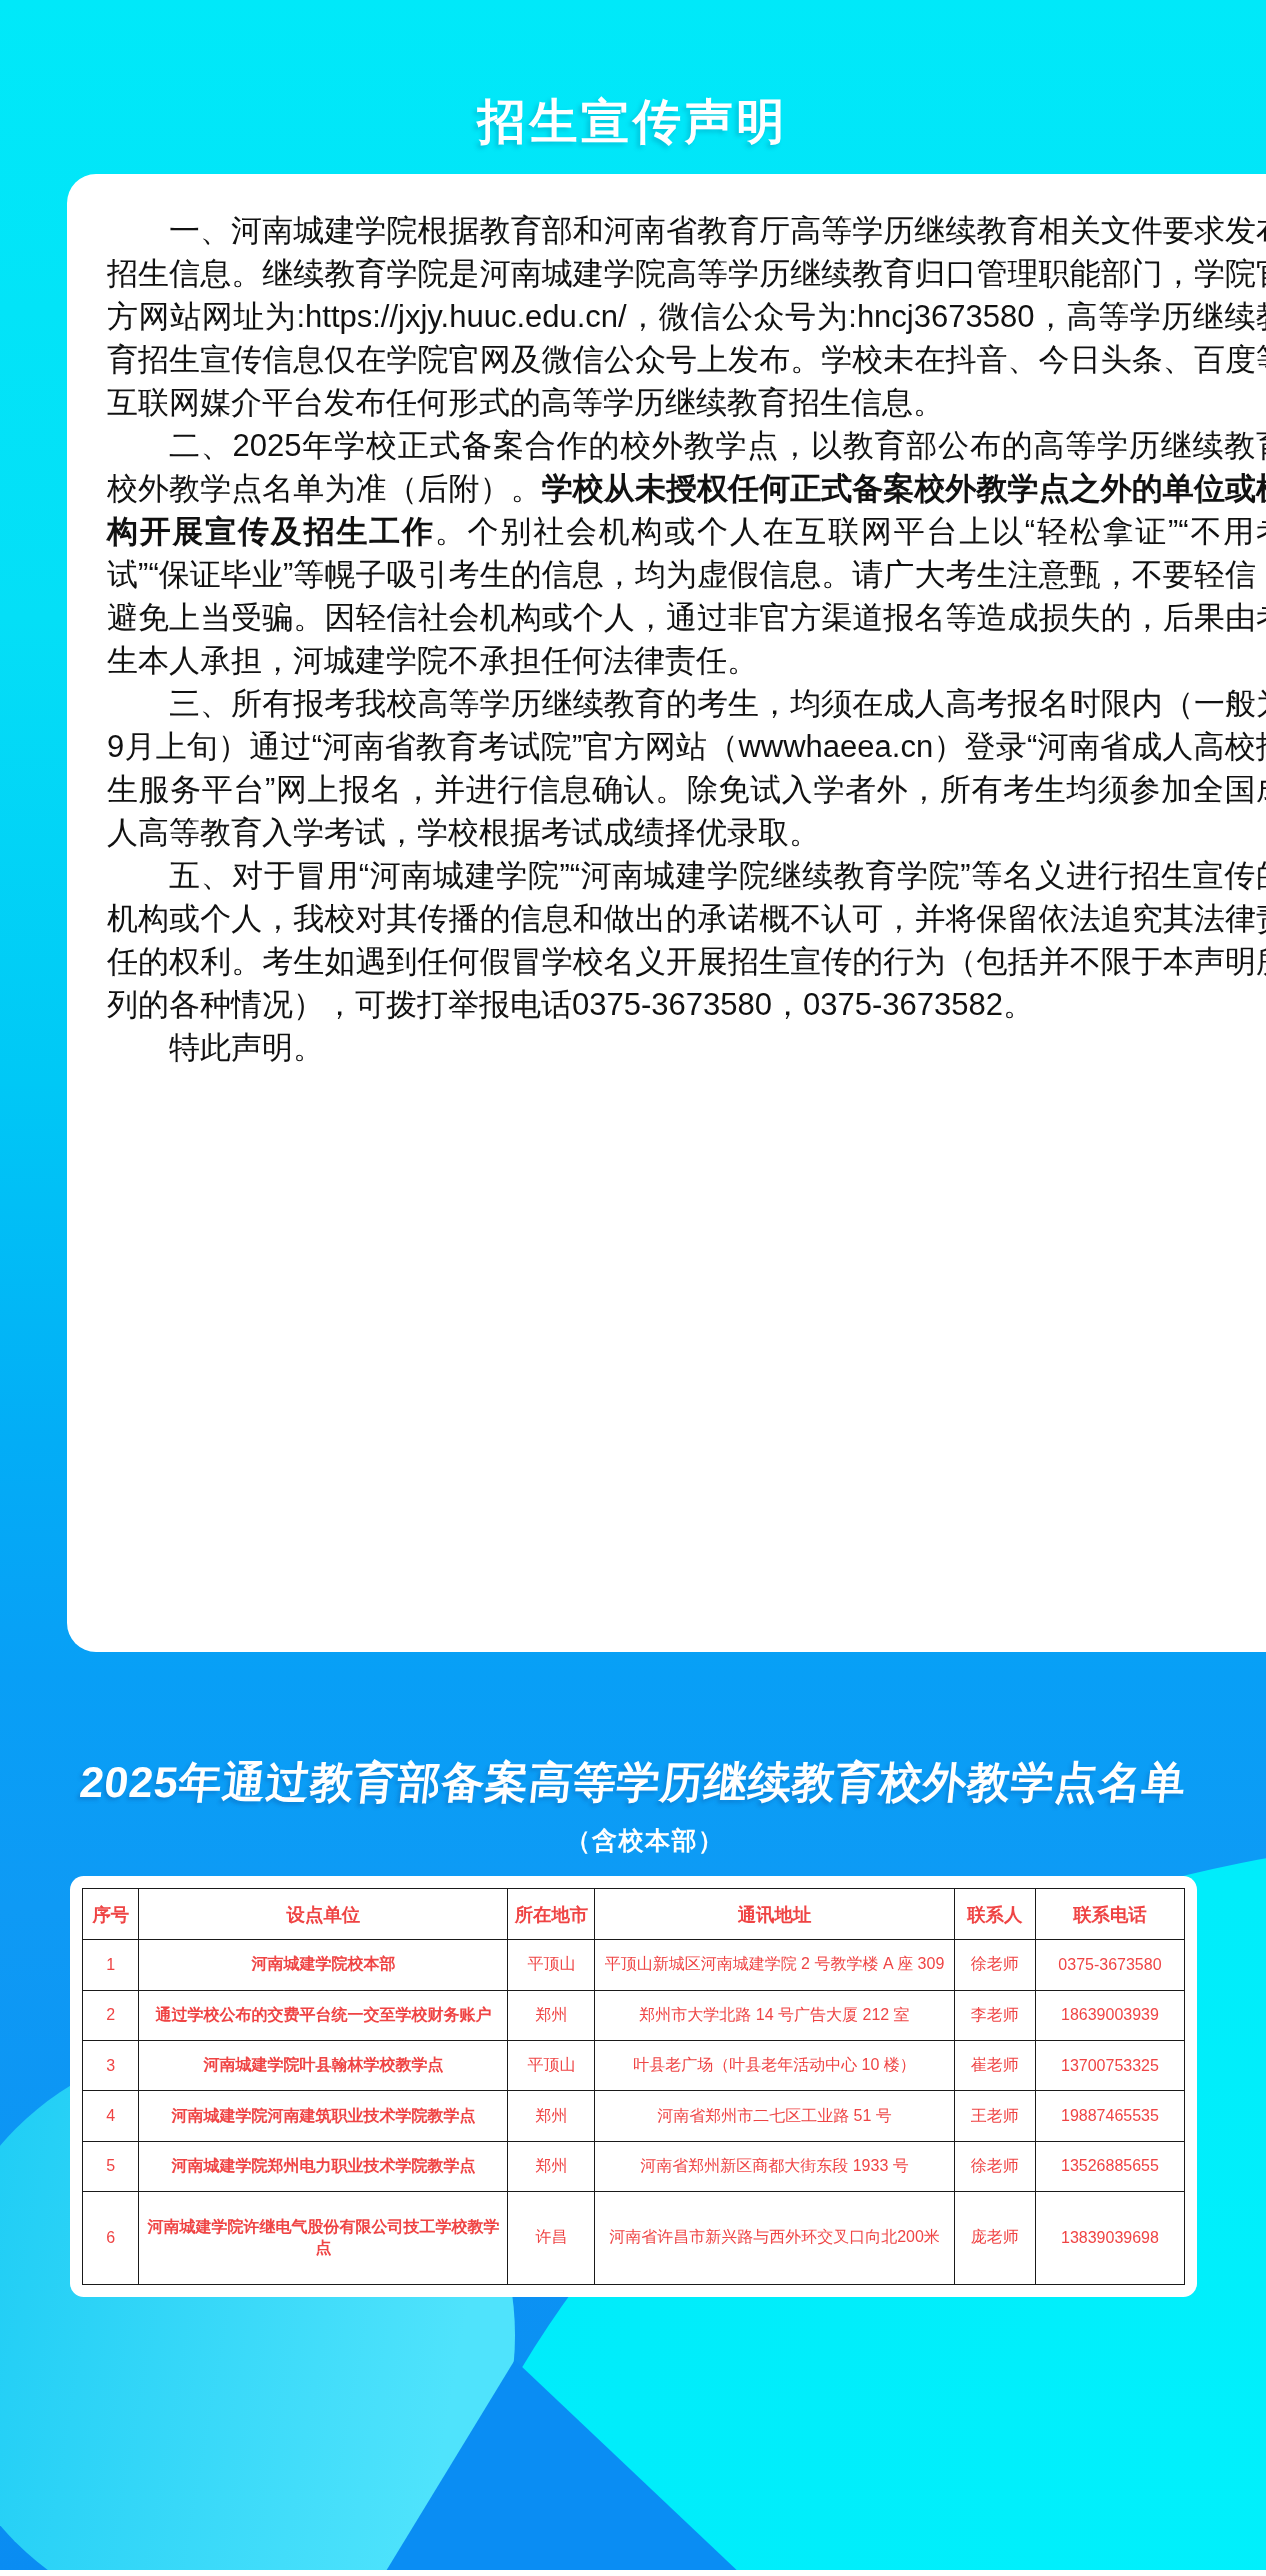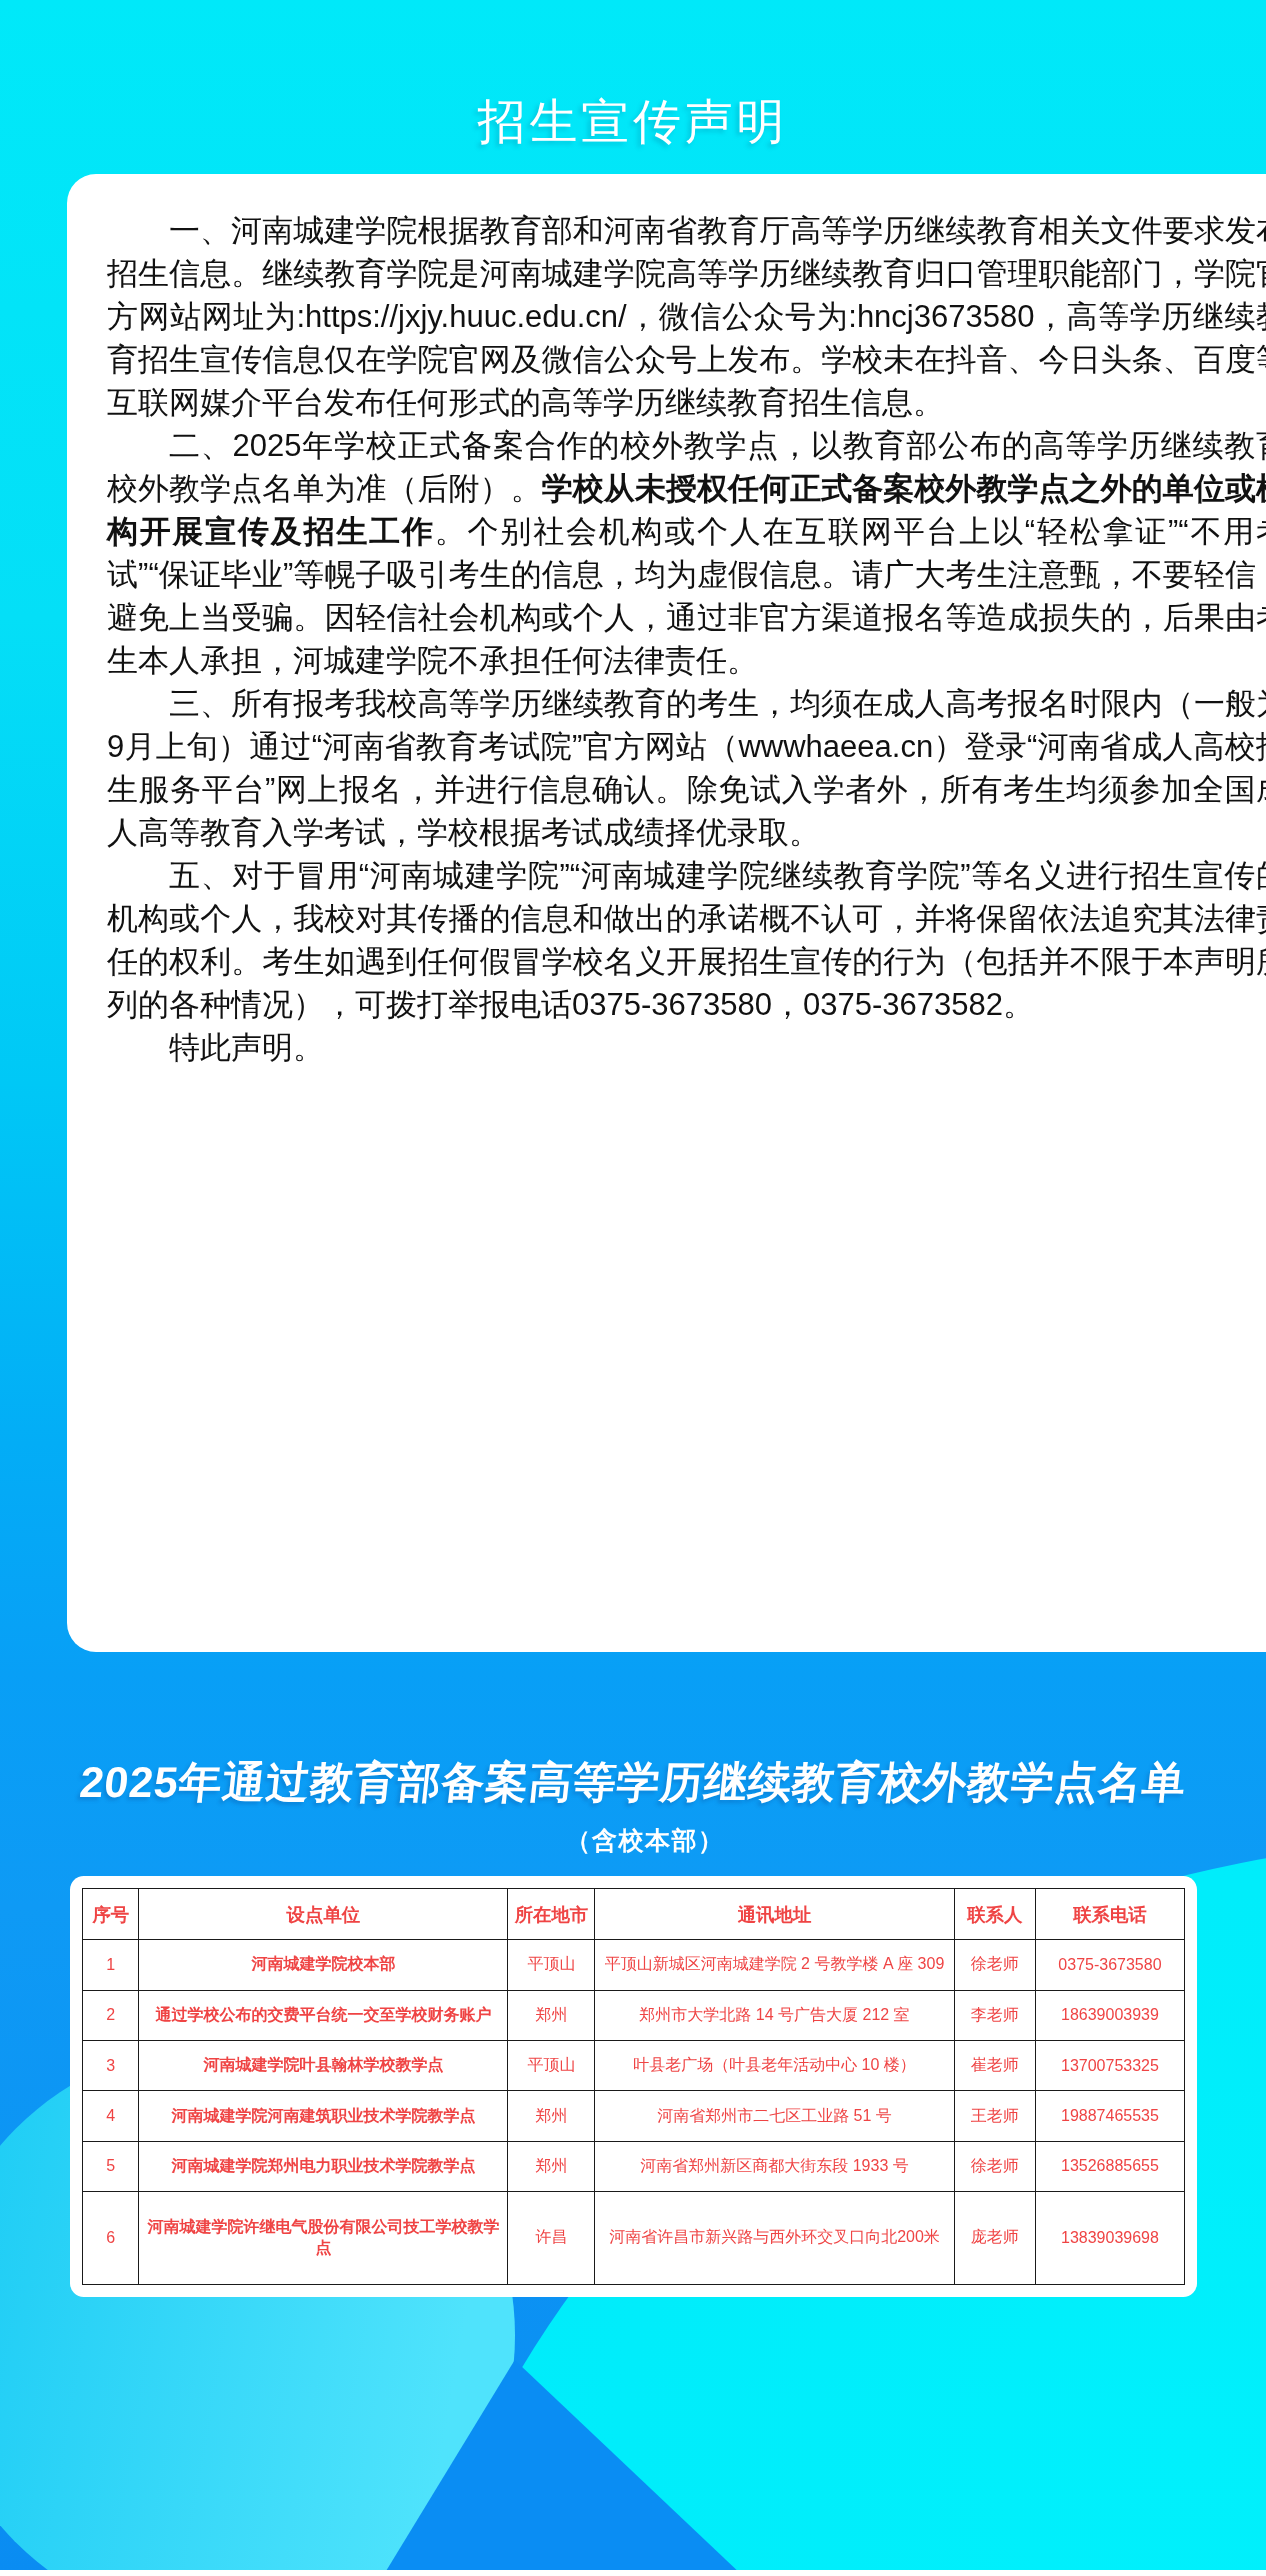--- a/index.html
+++ b/index.html
@@ -24,21 +24,21 @@
     position:absolute;left:383px;top:2360px;width:360px;height:216px;
     background:#0A8DF3;
     clip-path:polygon(36.6% 0%, 0% 100%, 100% 100%);
   }
   .bottom-strip{
     position:absolute;left:0;top:2570px;width:1266px;height:6.1px;background:#ffffff;
   }
   
   .main-title{
     position:absolute;left:0;top:90px;width:1266px;margin:0;
-    text-align:center;color:#ffffff;font-size:48px;font-weight:normal;
+    text-align:center;color:#ffffff;font-size:48px;font-weight:bold;
     letter-spacing:3.8px;
     text-shadow:-3.1px 3.1px 4.6px rgba(0,110,150,0.28);
   }
   
   .statement-card{
     position:absolute;left:67px;top:174px;width:1260px;height:1478px;
     background:#ffffff;border-radius:29px;box-sizing:border-box;
     padding:35px 40px 0 40px;
   }
   .statement-body p{

